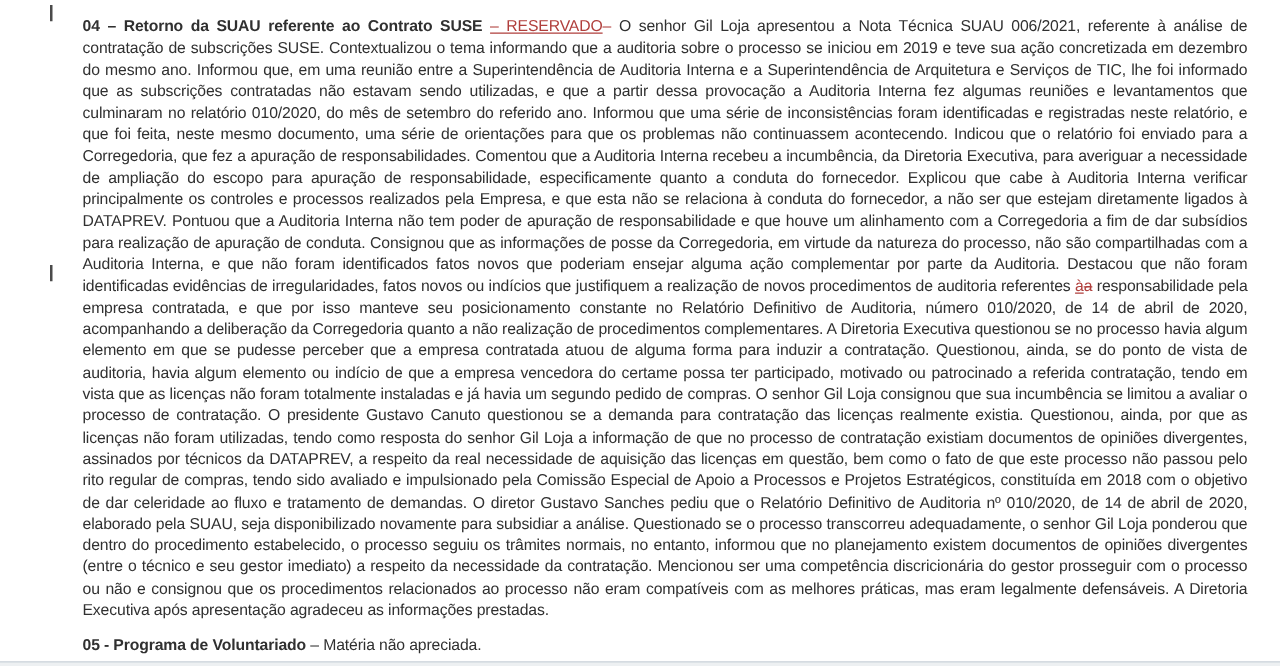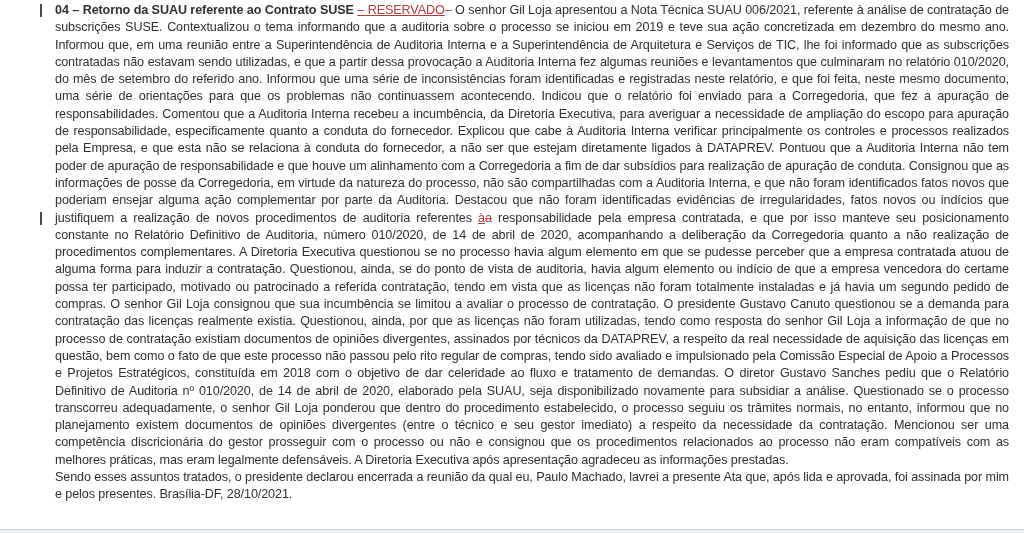--- a/index.html
+++ b/index.html
@@ -19,21 +19,21 @@
     left: 55px;
     top: 2px;
     width: 954px;
     color: #303030;
     font-size: 12.6px;
     line-height: 17.3px;
     text-align: justify;
     letter-spacing: -0.1px;
   }
   .para {
-    margin: 0;
+    margin: 11px;
     padding: 0;
   }
   .bold {
     font-weight: bold;
   }
   .rev {
     color: #b03f3c;
   }
   .rev-ins {
     color: #b03f3c;
@@ -70,19 +70,21 @@
 <div class="changebar changebar-2"></div>
 
 <div class="doc-content">
 
   <p class="para"><span class="bold">04 – Retorno da SUAU referente ao Contrato SUSE</span>
     <span class="rev-ins">– RESERVADO</span><span class="rev">–</span>
     <span>O senhor Gil Loja apresentou a Nota Técnica SUAU 006/2021, referente à análise de contratação de subscrições SUSE. Contextualizou o tema informando que a auditoria sobre o processo se iniciou em 2019 e teve sua ação concretizada em dezembro do mesmo ano. Informou que, em uma reunião entre a Superintendência de Auditoria Interna e a Superintendência de Arquitetura e Serviços de TIC, lhe foi informado que as subscrições contratadas não estavam sendo utilizadas, e que a partir dessa provocação a Auditoria Interna fez algumas reuniões e levantamentos que culminaram no relatório 010/2020, do mês de setembro do referido ano. Informou que uma série de inconsistências foram identificadas e registradas neste relatório, e que foi feita, neste mesmo documento, uma série de orientações para que os problemas não continuassem acontecendo. Indicou que o relatório foi enviado para a Corregedoria, que fez a apuração de responsabilidades. Comentou que a Auditoria Interna recebeu a incumbência, da Diretoria Executiva, para averiguar a necessidade de ampliação do escopo para apuração de responsabilidade, especificamente quanto a conduta do fornecedor. Explicou que cabe à Auditoria Interna verificar principalmente os controles e processos realizados pela Empresa, e que esta não se relaciona à conduta do fornecedor, a não ser que estejam diretamente ligados à DATAPREV. Pontuou que a Auditoria Interna não tem poder de apuração de responsabilidade e que houve um alinhamento com a Corregedoria a fim de dar subsídios para realização de apuração de conduta. Consignou que as informações de posse da Corregedoria, em virtude da natureza do processo, não são compartilhadas com a Auditoria Interna, e que não foram identificados fatos novos que poderiam ensejar alguma ação complementar por parte da Auditoria. Destacou que não foram identificadas evidências de irregularidades, fatos novos ou indícios que justifiquem a realização de novos procedimentos de auditoria referentes</span>
     <span class="rev-ins">à</span><span class="rev-del">a</span>
     <span>responsabilidade pela empresa contratada, e que por isso manteve seu posicionamento constante no Relatório Definitivo de Auditoria, número 010/2020, de 14 de abril de 2020, acompanhando a deliberação da Corregedoria quanto a não realização de procedimentos complementares. A Diretoria Executiva questionou se no processo havia algum elemento em que se pudesse perceber que a empresa contratada atuou de alguma forma para induzir a contratação. Questionou, ainda, se do ponto de vista de auditoria, havia algum elemento ou indício de que a empresa vencedora do certame possa ter participado, motivado ou patrocinado a referida contratação, tendo em vista que as licenças não foram totalmente instaladas e já havia um segundo pedido de compras. O senhor Gil Loja consignou que sua incumbência se limitou a avaliar o processo de contratação. O presidente Gustavo Canuto questionou se a demanda para contratação das licenças realmente existia. Questionou, ainda, por que as licenças não foram utilizadas, tendo como resposta do senhor Gil Loja a informação de que no processo de contratação existiam documentos de opiniões divergentes, assinados por técnicos da DATAPREV, a respeito da real necessidade de aquisição das licenças em questão, bem como o fato de que este processo não passou pelo rito regular de compras, tendo sido avaliado e impulsionado pela Comissão Especial de Apoio a Processos e Projetos Estratégicos, constituída em 2018 com o objetivo de dar celeridade ao fluxo e tratamento de demandas. O diretor Gustavo Sanches pediu que o Relatório Definitivo de Auditoria nº 010/2020, de 14 de abril de 2020, elaborado pela SUAU, seja disponibilizado novamente para subsidiar a análise. Questionado se o processo transcorreu adequadamente, o senhor Gil Loja ponderou que dentro do procedimento estabelecido, o processo seguiu os trâmites normais, no entanto, informou que no planejamento existem documentos de opiniões divergentes (entre o técnico e seu gestor imediato) a respeito da necessidade da contratação. Mencionou ser uma competência discricionária do gestor prosseguir com o processo ou não e consignou que os procedimentos relacionados ao processo não eram compatíveis com as melhores práticas, mas eram legalmente defensáveis. A Diretoria Executiva após apresentação agradeceu as informações prestadas.</span></p>
 
+  <p class="para"><span class="bold">05 - Programa de Voluntariado</span>
+    <span>– Matéria não apreciada.</span></p>
 
 
   <p class="para"><span>Sendo esses assuntos tratados, o presidente declarou encerrada a reunião da qual eu, Paulo Machado, lavrei a presente Ata que, após lida e aprovada, foi assinada por mim e pelos presentes. Brasília-DF, 28/10/2021.</span></p>
 
 </div>
 
 <div class="bottom-strip"></div>
 
 </body></html>

